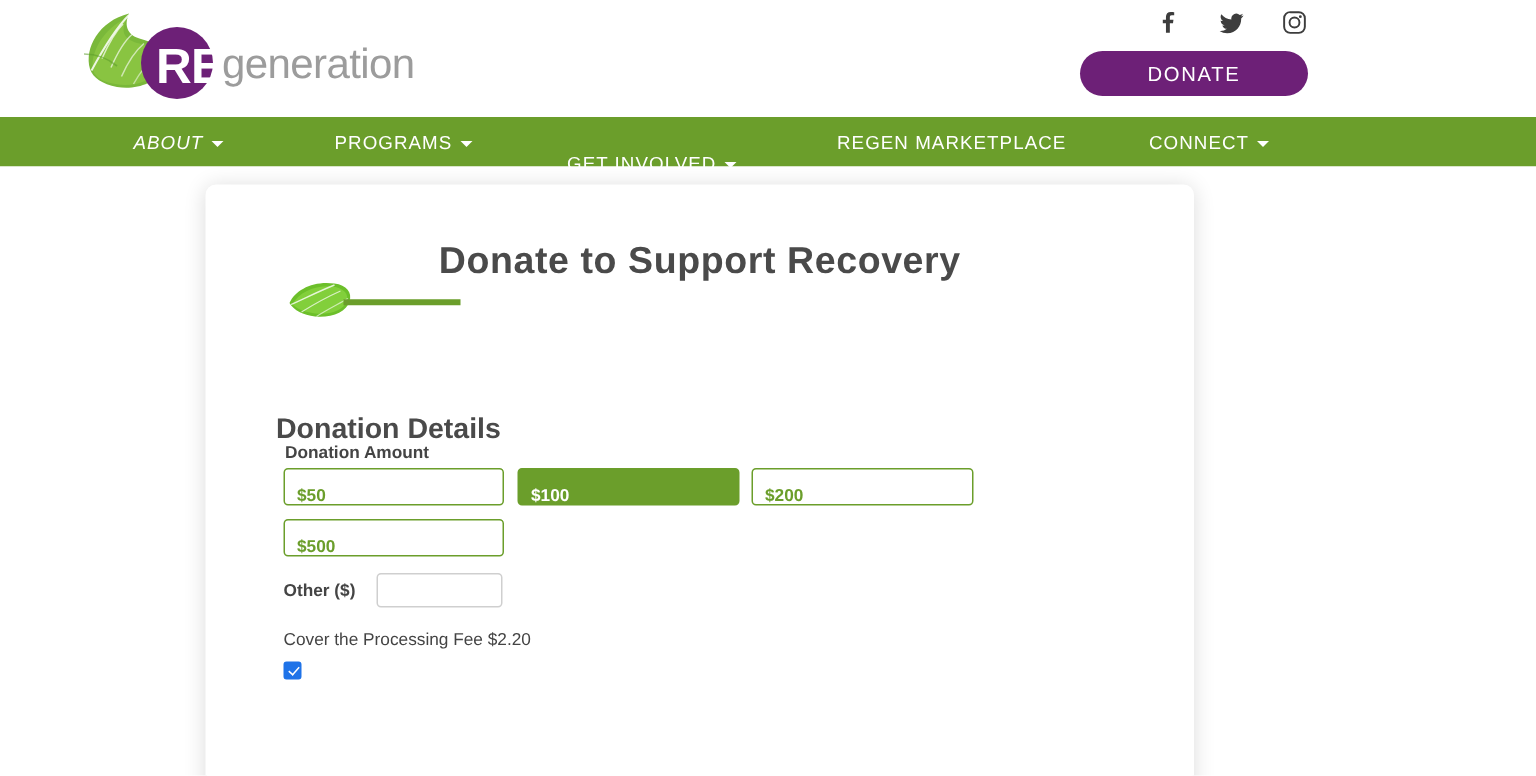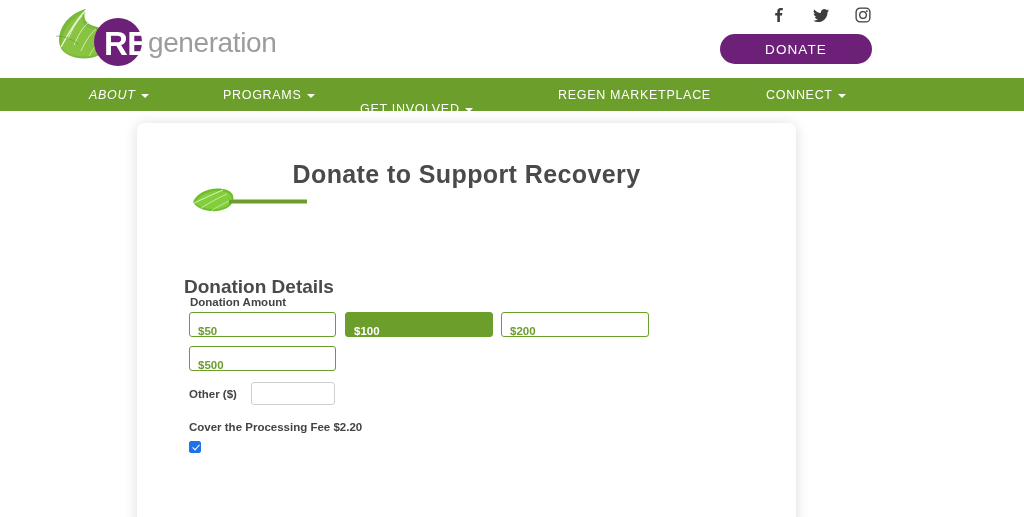--- a/index.html
+++ b/index.html
@@ -122,21 +122,21 @@
   .nav-item .caret {
     width: 0; height: 0;
     border-left: 4px solid transparent;
     border-right: 4px solid transparent;
     border-top: 4px solid #ffffff;
     display: inline-block;
     margin-top: 2px;
   }
   .nav-0 { left: 89px; font-style: italic; }
   .nav-1 { left: 223px; }
-  .nav-2 { left: 360px; margin-top: 28px; }
+  .nav-2 { left: 378px; margin-top: 28px; }
   .nav-3 { left: 558px; }
   .nav-4 { left: 766px; }
 
   
   .page-body {
     position: relative;
     height: 329px;
     background: #ffffff;
   }
   .card {
@@ -235,21 +235,21 @@
     font-family: "Liberation Sans", sans-serif;
     font-size: 12px;
     padding: 0 6px;
   }
 
   .check-group { position: absolute; left: 52px; }
   .cg-fee { top: 298px; }
   .cg-monthly { top: 346px; }
   .check-label {
     font-size: 11.5px;
-    font-weight: bold;
+    font-weight: normal;
     color: #444444;
     display: block;
     margin-bottom: 8px;
   }
   .cbox {
     width: 12px;
     height: 12px;
     border: 1px solid #8a8a8a;
     border-radius: 2px;
     background: #ffffff;

